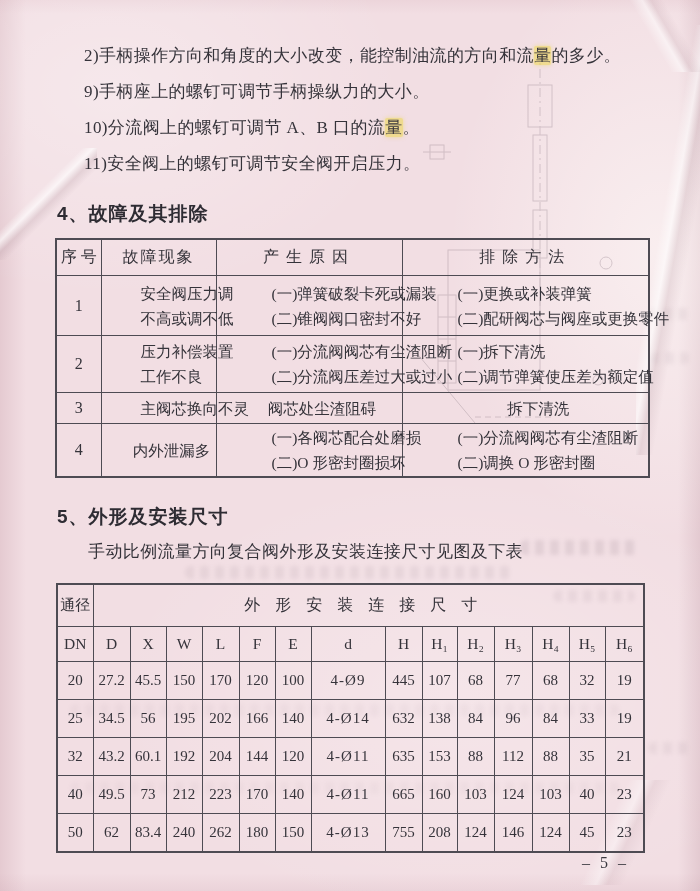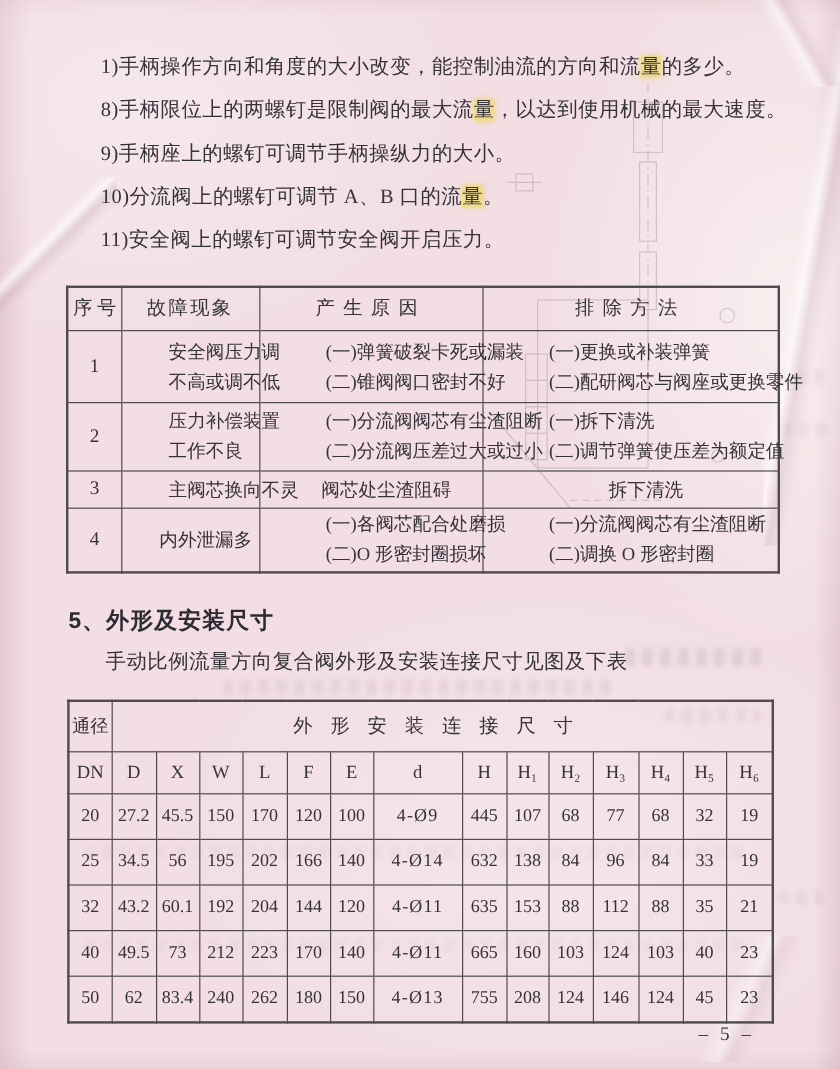--- a/index.html
+++ b/index.html
@@ -91,27 +91,27 @@
   <div class="smudge" style="left:70px;top:782px;width:550px;height:12px;opacity:.08;"></div>
 
   <div class="crease cr1"></div>
   <div class="crease cr2"></div>
   <div class="crease cr3"></div>
   <div class="crease cr4"></div>
 
   <div class="content">
 
     <div class="notes">
-      <div class="note-line"><span>1)手柄操作方向和角度的大小改变，能控制油流的方向和流</span><span class="hl">量</span><span>的多少。</span></div>
-      <div class="note-line"><span>8)手柄限位上的两螺钉是限制阀的最大流</span><span class="hl">量</span><span>，以达到使用机械的最大速度。</span></div>
+      <div class="note-line"><span>2)手柄操作方向和角度的大小改变，能控制油流的方向和流</span><span class="hl">量</span><span>的多少。</span></div>
       <div class="note-line"><span>9)手柄座上的螺钉可调节手柄操纵力的大小。</span><span class="hl"></span><span></span></div>
       <div class="note-line"><span>10)分流阀上的螺钉可调节 A、B 口的流</span><span class="hl">量</span><span>。</span></div>
       <div class="note-line"><span>11)安全阀上的螺钉可调节安全阀开启压力。</span><span class="hl"></span><span></span></div>
     </div>
 
+    <div class="sec-title t4">4、故障及其排除</div>
 
     <table class="tbl1">
       <colgroup>
           <col style="width:45px">
           <col style="width:115px">
           <col style="width:186px">
           <col style="width:247px">
         </colgroup>
       <tbody>
           <tr class="hrow">

